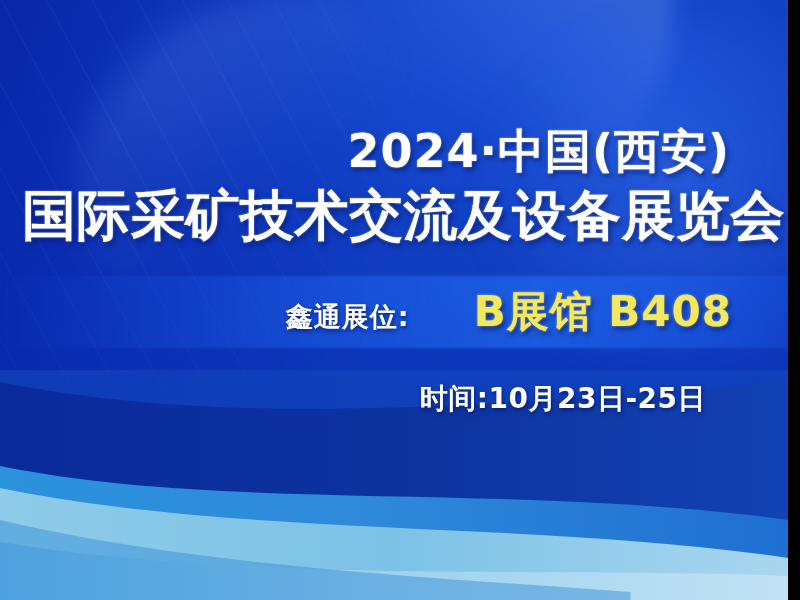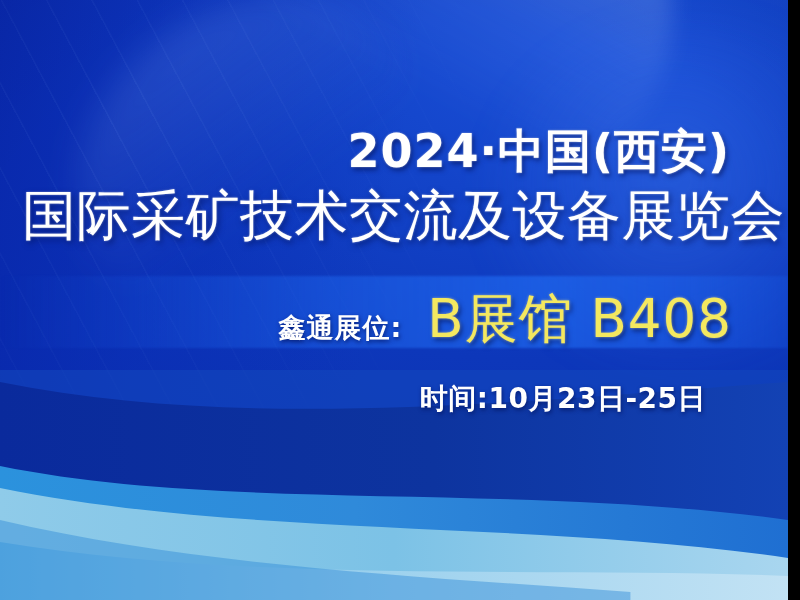--- a/index.html
+++ b/index.html
@@ -140,21 +140,21 @@
       0 0 2px rgba(255,255,255,0.55),
       2px 3px 5px rgba(3,18,92,0.65);
   }
 
   .line-main {
     position: absolute;
     left: 22px;
     right: 56px;
     top: 180px;
     font-size: 54px;
-    font-weight: 400;
+    font-weight: 700;
     color: #ffffff;
     white-space: nowrap;
     text-align: center;
     letter-spacing: 0.5px;
     text-shadow:
       0 0 2px rgba(255,255,255,0.5),
       2px 3px 6px rgba(3,18,92,0.70);
   }
 
   .booth {
@@ -169,27 +169,28 @@
   }
   .booth-label {
     font-size: 27px;
     font-weight: 700;
     color: #ffffff;
     letter-spacing: 1px;
     text-shadow: 1px 2px 4px rgba(3,18,92,0.75);
     margin-right: 25px;
   }
   .booth-value {
-    font-size: 53px;
-    font-weight: 400;
+    font-size: 42px;
+    font-weight: 700;
     color: #f4e85f;
     letter-spacing: 1px;
     text-shadow:
       0 0 3px rgba(255,250,180,0.55),
       2px 3px 5px rgba(5,25,100,0.80);
+    margin-left: 39px;
   }
 
   .footline {
     position: absolute;
     left: 0;
     right: 60px;
     top: 380px;
     display: flex;
     align-items: flex-end;
     justify-content: flex-end;

